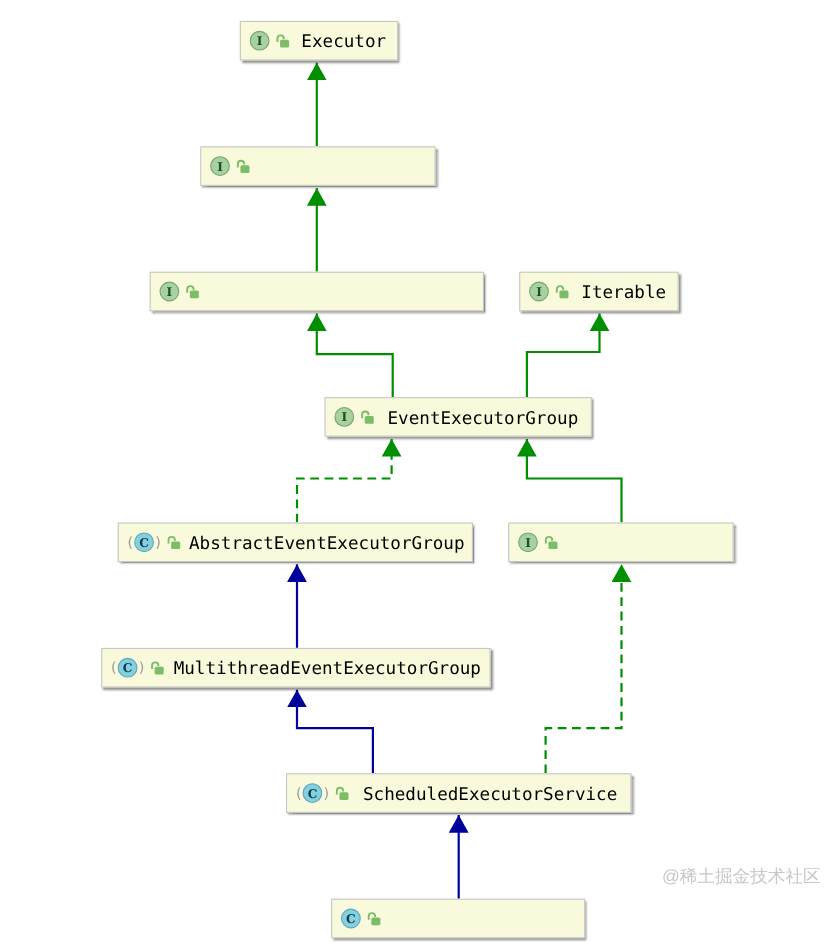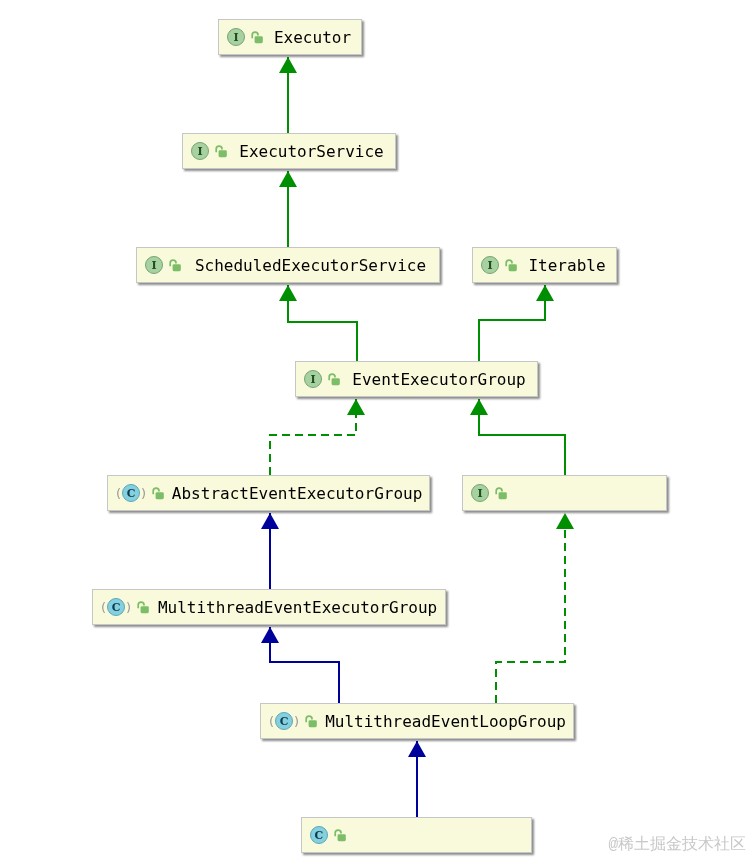--- a/index.html
+++ b/index.html
@@ -77,22 +77,22 @@
     text-align: center;
     font-size: 16px;
     color: #000000;
     white-space: nowrap;
     padding: 0 6px;
   }
 
   .watermark {
     position: absolute;
     right: 8px;
-    top: 834px;
-    font-family: Liberation Mono, monospace;
+    top: 787px;
+    font-family: Liberation Sans, sans-serif;
     font-size: 16px;
     color: var(--watermark-gray, #c8c8c8);
     white-space: nowrap;
   }
 </style>
 </head>
 <body>
 
 <div class="stage">
 
@@ -130,97 +130,95 @@
   </div>
 
   <div class="node iface" style="left:182px;top:133px;width:214px">
     <span class="icon-wrap">
         <span class="badge">I</span>
       </span>
     <svg class="lock" width="14" height="14" viewBox="0 0 14 14">
       <path d="M2.2 8.2 V5 a2.9 2.9 0 0 1 5.8 0 v0.6" fill="none" stroke="var(--lock-green,#7cbd68)" stroke-width="1.7"></path>
       <rect x="4.6" y="6.2" width="8.2" height="7" rx="1.4" fill="var(--lock-green,#7cbd68)"></rect>
     </svg>
-    <span class="node-label">ExecutorService</span>
   </div>
 
   <div class="node iface" style="left:136px;top:247px;width:304px">
     <span class="icon-wrap">
         <span class="badge">I</span>
       </span>
     <svg class="lock" width="14" height="14" viewBox="0 0 14 14">
       <path d="M2.2 8.2 V5 a2.9 2.9 0 0 1 5.8 0 v0.6" fill="none" stroke="var(--lock-green,#7cbd68)" stroke-width="1.7"></path>
       <rect x="4.6" y="6.2" width="8.2" height="7" rx="1.4" fill="var(--lock-green,#7cbd68)"></rect>
     </svg>
+  </div>
+
+  <div class="node iface" style="left:472px;top:247px;width:145px">
+    <span class="icon-wrap">
+        <span class="badge">I</span>
+      </span>
+    <svg class="lock" width="14" height="14" viewBox="0 0 14 14">
+      <path d="M2.2 8.2 V5 a2.9 2.9 0 0 1 5.8 0 v0.6" fill="none" stroke="var(--lock-green,#7cbd68)" stroke-width="1.7"></path>
+      <rect x="4.6" y="6.2" width="8.2" height="7" rx="1.4" fill="var(--lock-green,#7cbd68)"></rect>
+    </svg>
+    <span class="node-label">Iterable</span>
+  </div>
+
+  <div class="node iface" style="left:295px;top:361px;width:243px">
+    <span class="icon-wrap">
+        <span class="badge">I</span>
+      </span>
+    <svg class="lock" width="14" height="14" viewBox="0 0 14 14">
+      <path d="M2.2 8.2 V5 a2.9 2.9 0 0 1 5.8 0 v0.6" fill="none" stroke="var(--lock-green,#7cbd68)" stroke-width="1.7"></path>
+      <rect x="4.6" y="6.2" width="8.2" height="7" rx="1.4" fill="var(--lock-green,#7cbd68)"></rect>
+    </svg>
+    <span class="node-label">EventExecutorGroup</span>
+  </div>
+
+  <div class="node acls" style="left:107px;top:475px;width:323px">
+    <span class="icon-wrap">
+        <span class="badge">C</span>
+      </span>
+    <svg class="lock" width="14" height="14" viewBox="0 0 14 14">
+      <path d="M2.2 8.2 V5 a2.9 2.9 0 0 1 5.8 0 v0.6" fill="none" stroke="var(--lock-green,#7cbd68)" stroke-width="1.7"></path>
+      <rect x="4.6" y="6.2" width="8.2" height="7" rx="1.4" fill="var(--lock-green,#7cbd68)"></rect>
+    </svg>
+    <span class="node-label">AbstractEventExecutorGroup</span>
+  </div>
+
+  <div class="node iface" style="left:462px;top:475px;width:205px">
+    <span class="icon-wrap">
+        <span class="badge">I</span>
+      </span>
+    <svg class="lock" width="14" height="14" viewBox="0 0 14 14">
+      <path d="M2.2 8.2 V5 a2.9 2.9 0 0 1 5.8 0 v0.6" fill="none" stroke="var(--lock-green,#7cbd68)" stroke-width="1.7"></path>
+      <rect x="4.6" y="6.2" width="8.2" height="7" rx="1.4" fill="var(--lock-green,#7cbd68)"></rect>
+    </svg>
+  </div>
+
+  <div class="node acls" style="left:92px;top:589px;width:354px">
+    <span class="icon-wrap">
+        <span class="badge">C</span>
+      </span>
+    <svg class="lock" width="14" height="14" viewBox="0 0 14 14">
+      <path d="M2.2 8.2 V5 a2.9 2.9 0 0 1 5.8 0 v0.6" fill="none" stroke="var(--lock-green,#7cbd68)" stroke-width="1.7"></path>
+      <rect x="4.6" y="6.2" width="8.2" height="7" rx="1.4" fill="var(--lock-green,#7cbd68)"></rect>
+    </svg>
+    <span class="node-label">MultithreadEventExecutorGroup</span>
+  </div>
+
+  <div class="node acls" style="left:260px;top:703px;width:314px">
+    <span class="icon-wrap">
+        <span class="badge">C</span>
+      </span>
+    <svg class="lock" width="14" height="14" viewBox="0 0 14 14">
+      <path d="M2.2 8.2 V5 a2.9 2.9 0 0 1 5.8 0 v0.6" fill="none" stroke="var(--lock-green,#7cbd68)" stroke-width="1.7"></path>
+      <rect x="4.6" y="6.2" width="8.2" height="7" rx="1.4" fill="var(--lock-green,#7cbd68)"></rect>
+    </svg>
     <span class="node-label">ScheduledExecutorService</span>
-  </div>
-
-  <div class="node iface" style="left:472px;top:247px;width:145px">
-    <span class="icon-wrap">
-        <span class="badge">I</span>
-      </span>
-    <svg class="lock" width="14" height="14" viewBox="0 0 14 14">
-      <path d="M2.2 8.2 V5 a2.9 2.9 0 0 1 5.8 0 v0.6" fill="none" stroke="var(--lock-green,#7cbd68)" stroke-width="1.7"></path>
-      <rect x="4.6" y="6.2" width="8.2" height="7" rx="1.4" fill="var(--lock-green,#7cbd68)"></rect>
-    </svg>
-    <span class="node-label">Iterable</span>
-  </div>
-
-  <div class="node iface" style="left:295px;top:361px;width:243px">
-    <span class="icon-wrap">
-        <span class="badge">I</span>
-      </span>
-    <svg class="lock" width="14" height="14" viewBox="0 0 14 14">
-      <path d="M2.2 8.2 V5 a2.9 2.9 0 0 1 5.8 0 v0.6" fill="none" stroke="var(--lock-green,#7cbd68)" stroke-width="1.7"></path>
-      <rect x="4.6" y="6.2" width="8.2" height="7" rx="1.4" fill="var(--lock-green,#7cbd68)"></rect>
-    </svg>
-    <span class="node-label">EventExecutorGroup</span>
-  </div>
-
-  <div class="node acls" style="left:107px;top:475px;width:323px">
-    <span class="icon-wrap">
-        <span class="badge">C</span>
-      </span>
-    <svg class="lock" width="14" height="14" viewBox="0 0 14 14">
-      <path d="M2.2 8.2 V5 a2.9 2.9 0 0 1 5.8 0 v0.6" fill="none" stroke="var(--lock-green,#7cbd68)" stroke-width="1.7"></path>
-      <rect x="4.6" y="6.2" width="8.2" height="7" rx="1.4" fill="var(--lock-green,#7cbd68)"></rect>
-    </svg>
-    <span class="node-label">AbstractEventExecutorGroup</span>
-  </div>
-
-  <div class="node iface" style="left:462px;top:475px;width:205px">
-    <span class="icon-wrap">
-        <span class="badge">I</span>
-      </span>
-    <svg class="lock" width="14" height="14" viewBox="0 0 14 14">
-      <path d="M2.2 8.2 V5 a2.9 2.9 0 0 1 5.8 0 v0.6" fill="none" stroke="var(--lock-green,#7cbd68)" stroke-width="1.7"></path>
-      <rect x="4.6" y="6.2" width="8.2" height="7" rx="1.4" fill="var(--lock-green,#7cbd68)"></rect>
-    </svg>
-  </div>
-
-  <div class="node acls" style="left:92px;top:589px;width:354px">
-    <span class="icon-wrap">
-        <span class="badge">C</span>
-      </span>
-    <svg class="lock" width="14" height="14" viewBox="0 0 14 14">
-      <path d="M2.2 8.2 V5 a2.9 2.9 0 0 1 5.8 0 v0.6" fill="none" stroke="var(--lock-green,#7cbd68)" stroke-width="1.7"></path>
-      <rect x="4.6" y="6.2" width="8.2" height="7" rx="1.4" fill="var(--lock-green,#7cbd68)"></rect>
-    </svg>
-    <span class="node-label">MultithreadEventExecutorGroup</span>
-  </div>
-
-  <div class="node acls" style="left:260px;top:703px;width:314px">
-    <span class="icon-wrap">
-        <span class="badge">C</span>
-      </span>
-    <svg class="lock" width="14" height="14" viewBox="0 0 14 14">
-      <path d="M2.2 8.2 V5 a2.9 2.9 0 0 1 5.8 0 v0.6" fill="none" stroke="var(--lock-green,#7cbd68)" stroke-width="1.7"></path>
-      <rect x="4.6" y="6.2" width="8.2" height="7" rx="1.4" fill="var(--lock-green,#7cbd68)"></rect>
-    </svg>
-    <span class="node-label">MultithreadEventLoopGroup</span>
   </div>
 
   <div class="node cls" style="left:301px;top:817px;width:231px">
     <span class="icon-wrap">
         <span class="badge">C</span>
       </span>
     <svg class="lock" width="14" height="14" viewBox="0 0 14 14">
       <path d="M2.2 8.2 V5 a2.9 2.9 0 0 1 5.8 0 v0.6" fill="none" stroke="var(--lock-green,#7cbd68)" stroke-width="1.7"></path>
       <rect x="4.6" y="6.2" width="8.2" height="7" rx="1.4" fill="var(--lock-green,#7cbd68)"></rect>
     </svg>

